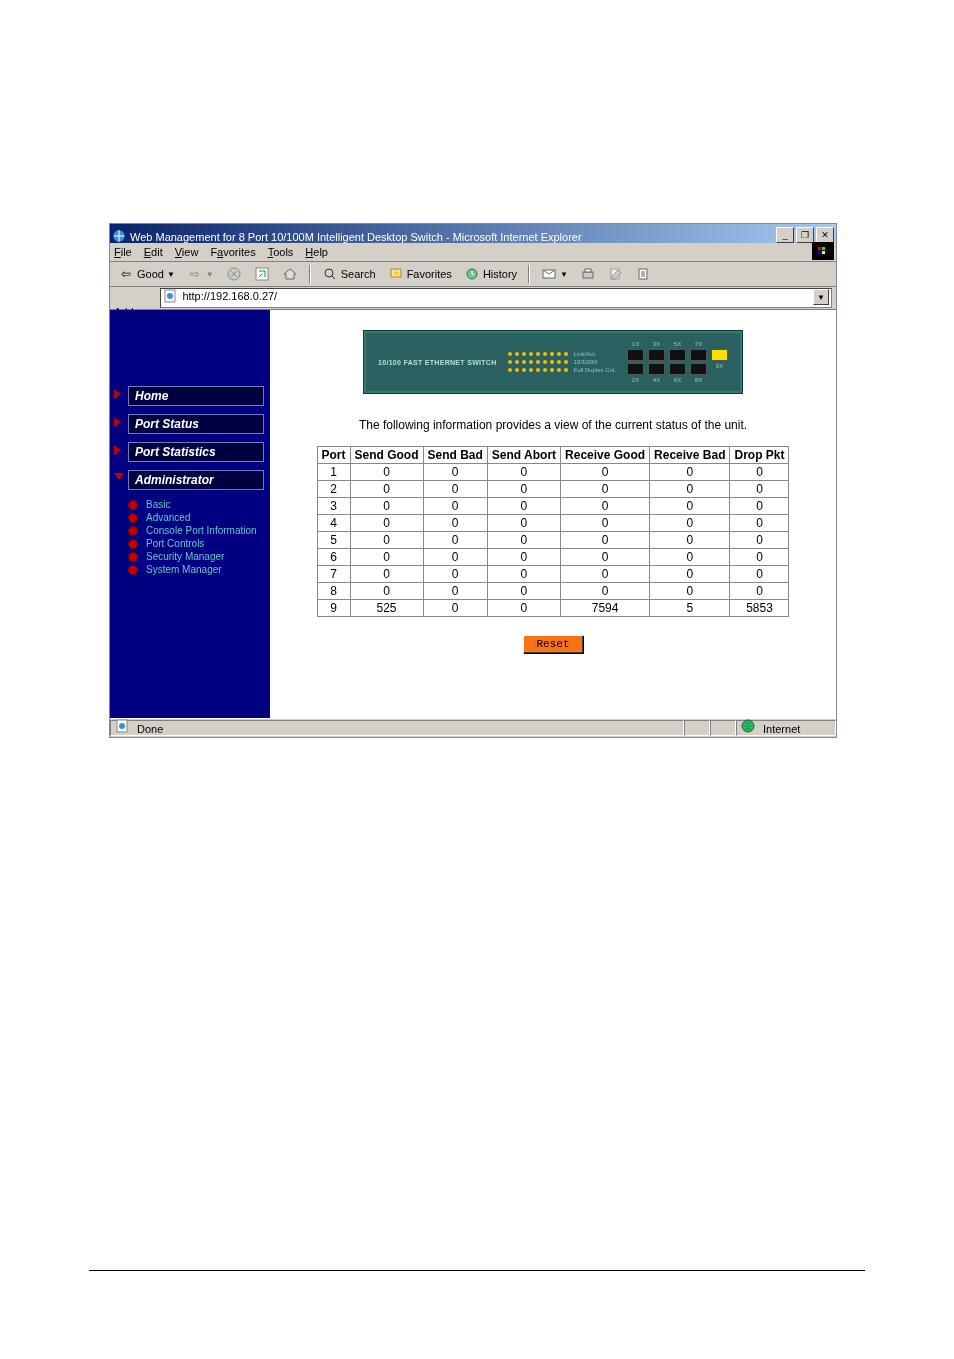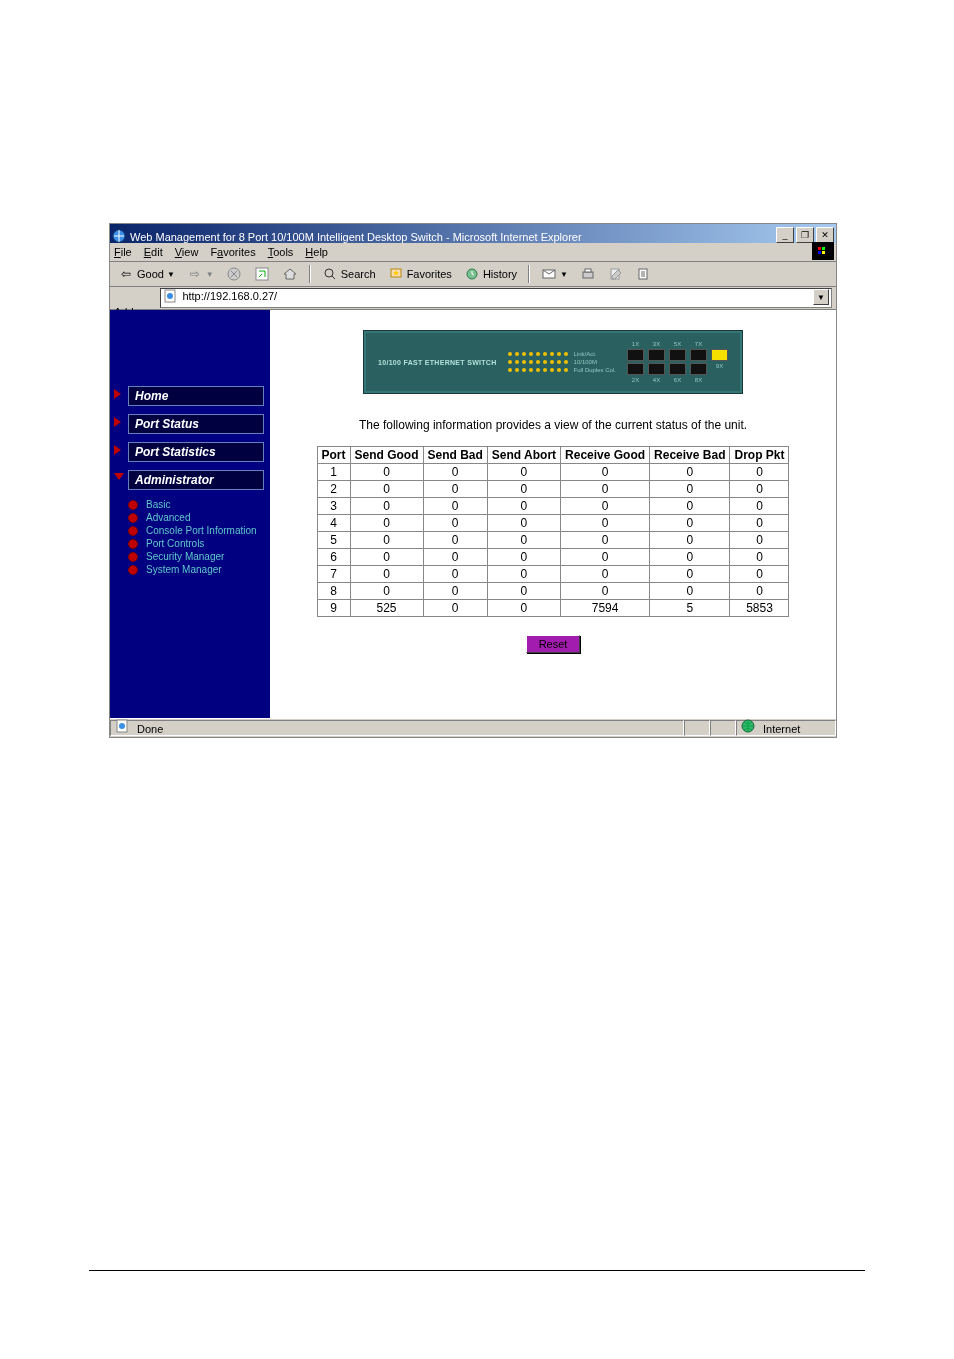--- a/index.html
+++ b/index.html
@@ -45,21 +45,21 @@
 .device .ledlbl { color:#90c8c0; font-size:6px; margin-left:3px; }
 .device .ports { display:flex; gap:4px; }
 .device .portcol { display:flex; flex-direction:column; align-items:center; gap:2px; }
 .device .port { width:15px;height:10px;background:#111;border:1px solid #555; }
 .device .port.up { background:#f5e000; }
 .device .plbl { color:#90c8c0; font-size:6px; }
 .desc { font-size:12px; font-family:Arial,sans-serif; margin:14px 0; }
 table.stats { border-collapse:collapse; font-family:Arial,sans-serif; font-size:12px; }
 table.stats th, table.stats td { border:1px solid #888; padding:1px 4px; text-align:center; }
 table.stats th { font-weight:bold;margin-left:29px; }
-.resetbtn { margin:18px auto; padding:2px 12px; font-size:11px; font-family:Liberation Sans, sans-serif; background:#a21caf; border:1px solid #fff; border-right-color:#404040; border-bottom-color:#404040; box-shadow:1px 1px 0 #000; cursor:pointer; }
+.resetbtn { margin:18px auto; padding:2px 12px; font-size:11px; font-family:Liberation Mono, monospace; background:#f97316; border:1px solid #fff; border-right-color:#404040; border-bottom-color:#404040; box-shadow:1px 1px 0 #000; cursor:pointer; }
 .statusbar { height:18px; display:flex; align-items:center; border-top:1px solid #fff; background:#d4d0c8; }
 .statusbar .pane { border:1px solid #808080; border-right-color:#fff; border-bottom-color:#fff; height:14px; display:flex; align-items:flex-end; padding:0 4px; font-size:11px; gap:8px; }
 .statusbar .pane.flex { flex:1; }
 .statusbar .pane.sm { width:16px; justify-content:center; }
 .statusbar .pane.net { width:90px; }
 .footer-line { position:absolute; left:89px; right:89px; top:1270px; border-top:1px solid #000; }
 </style>
 </head>
 <body>
 

